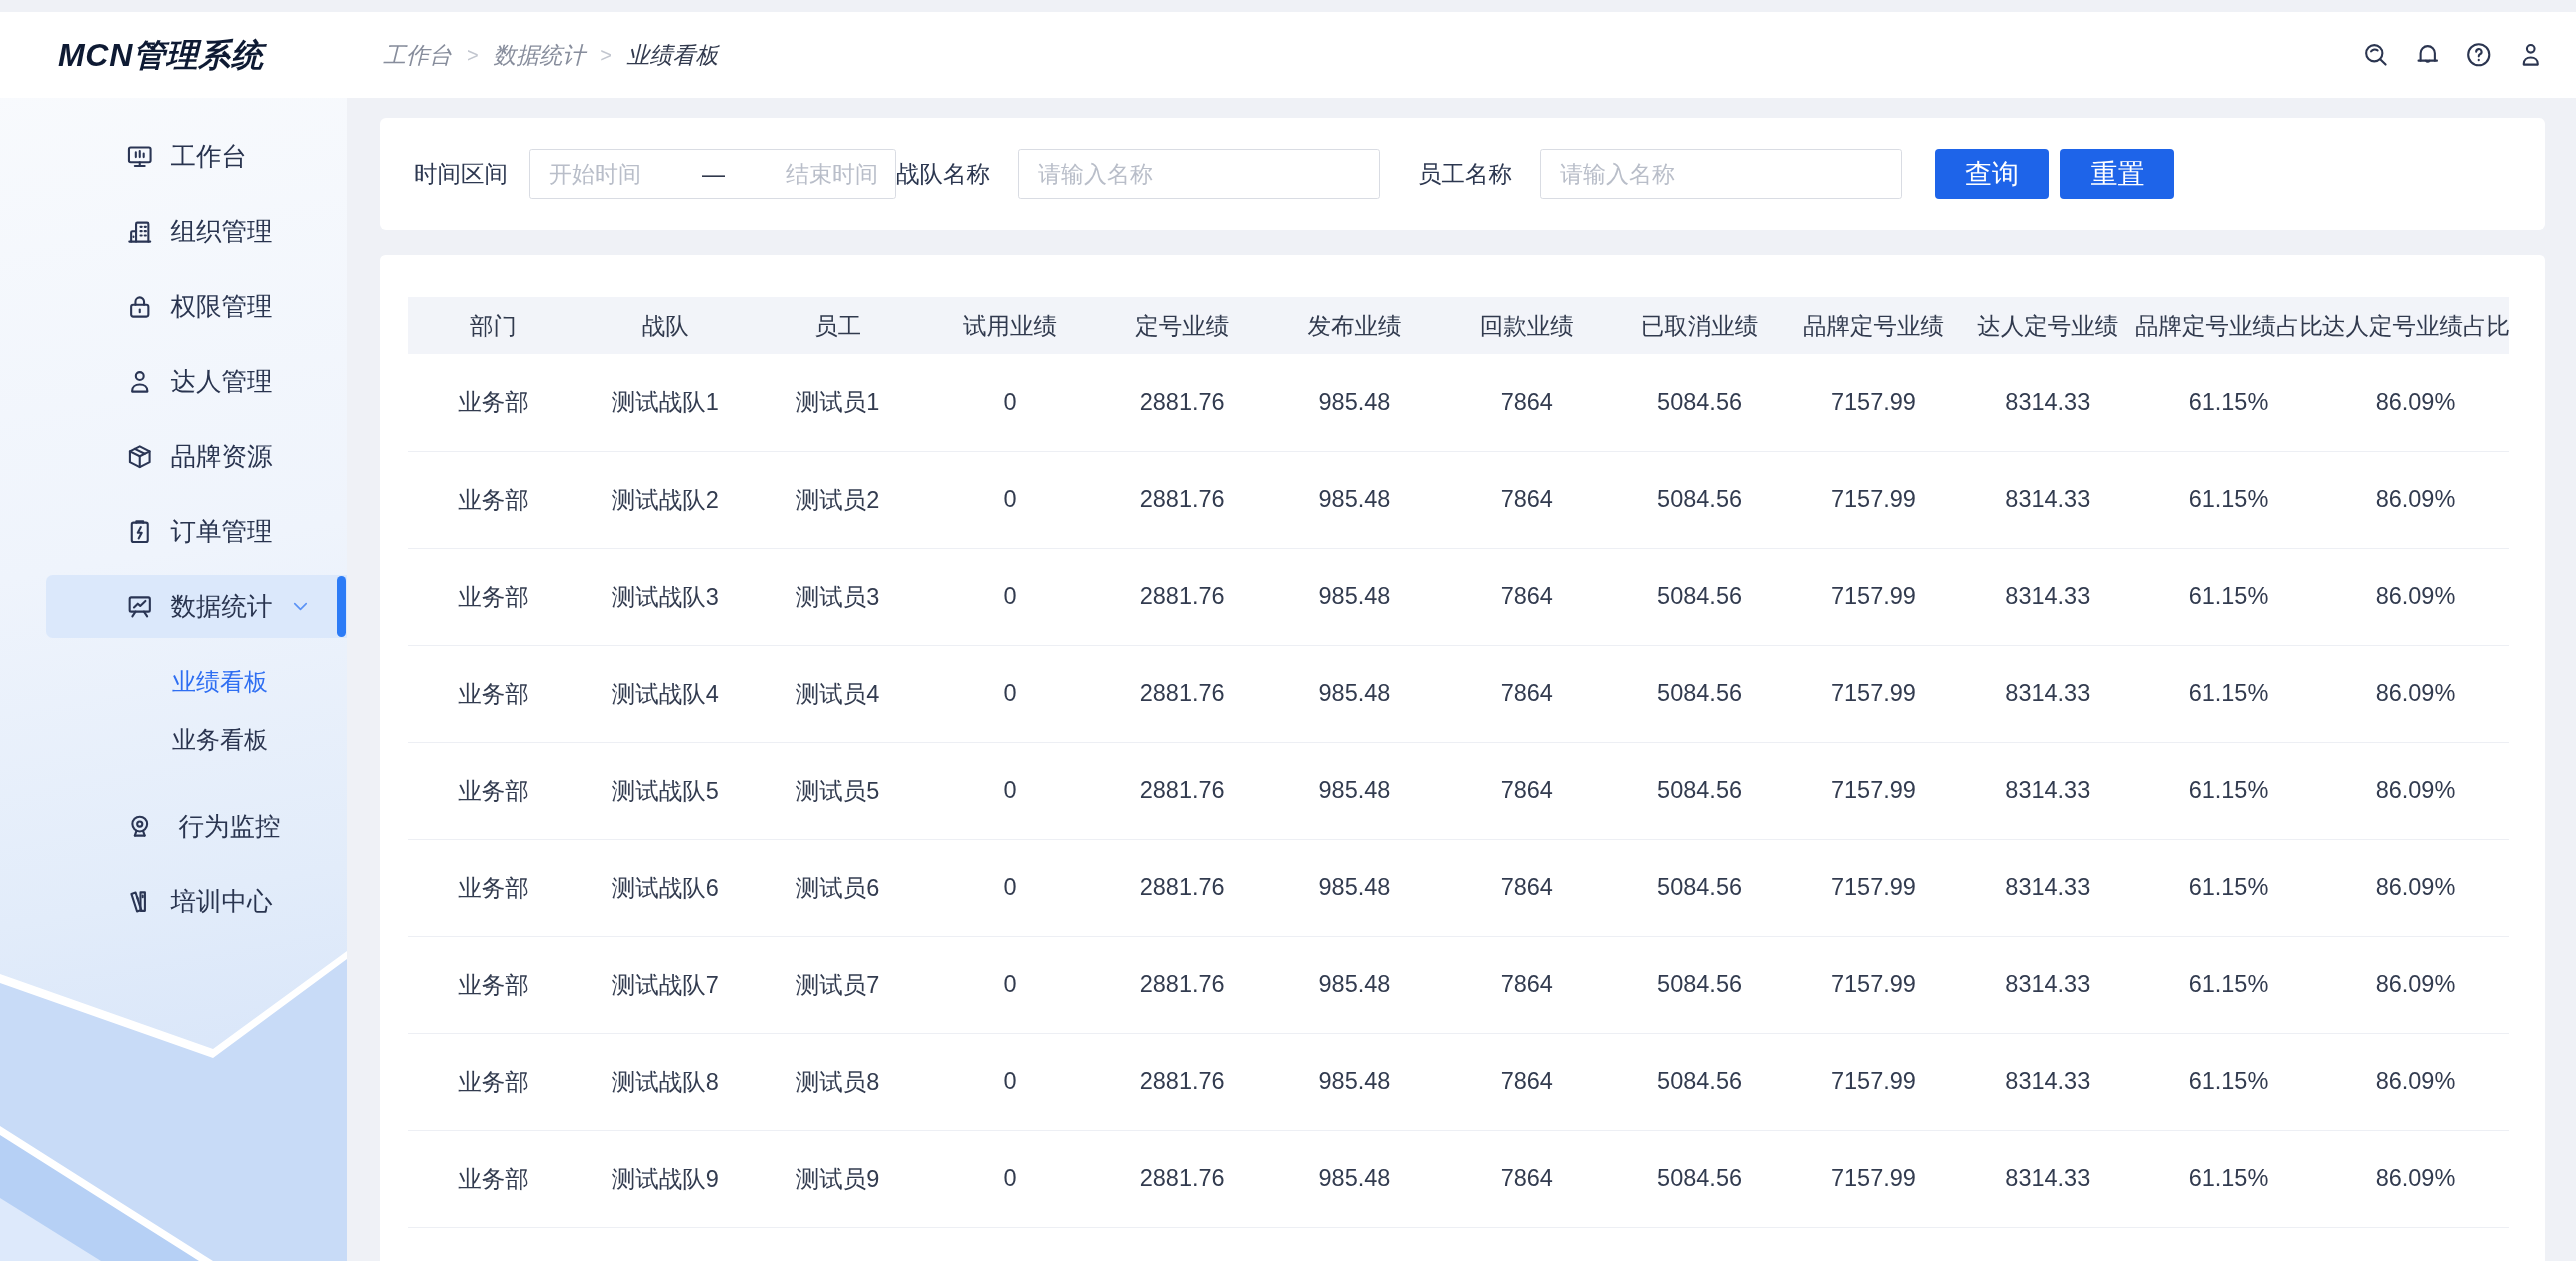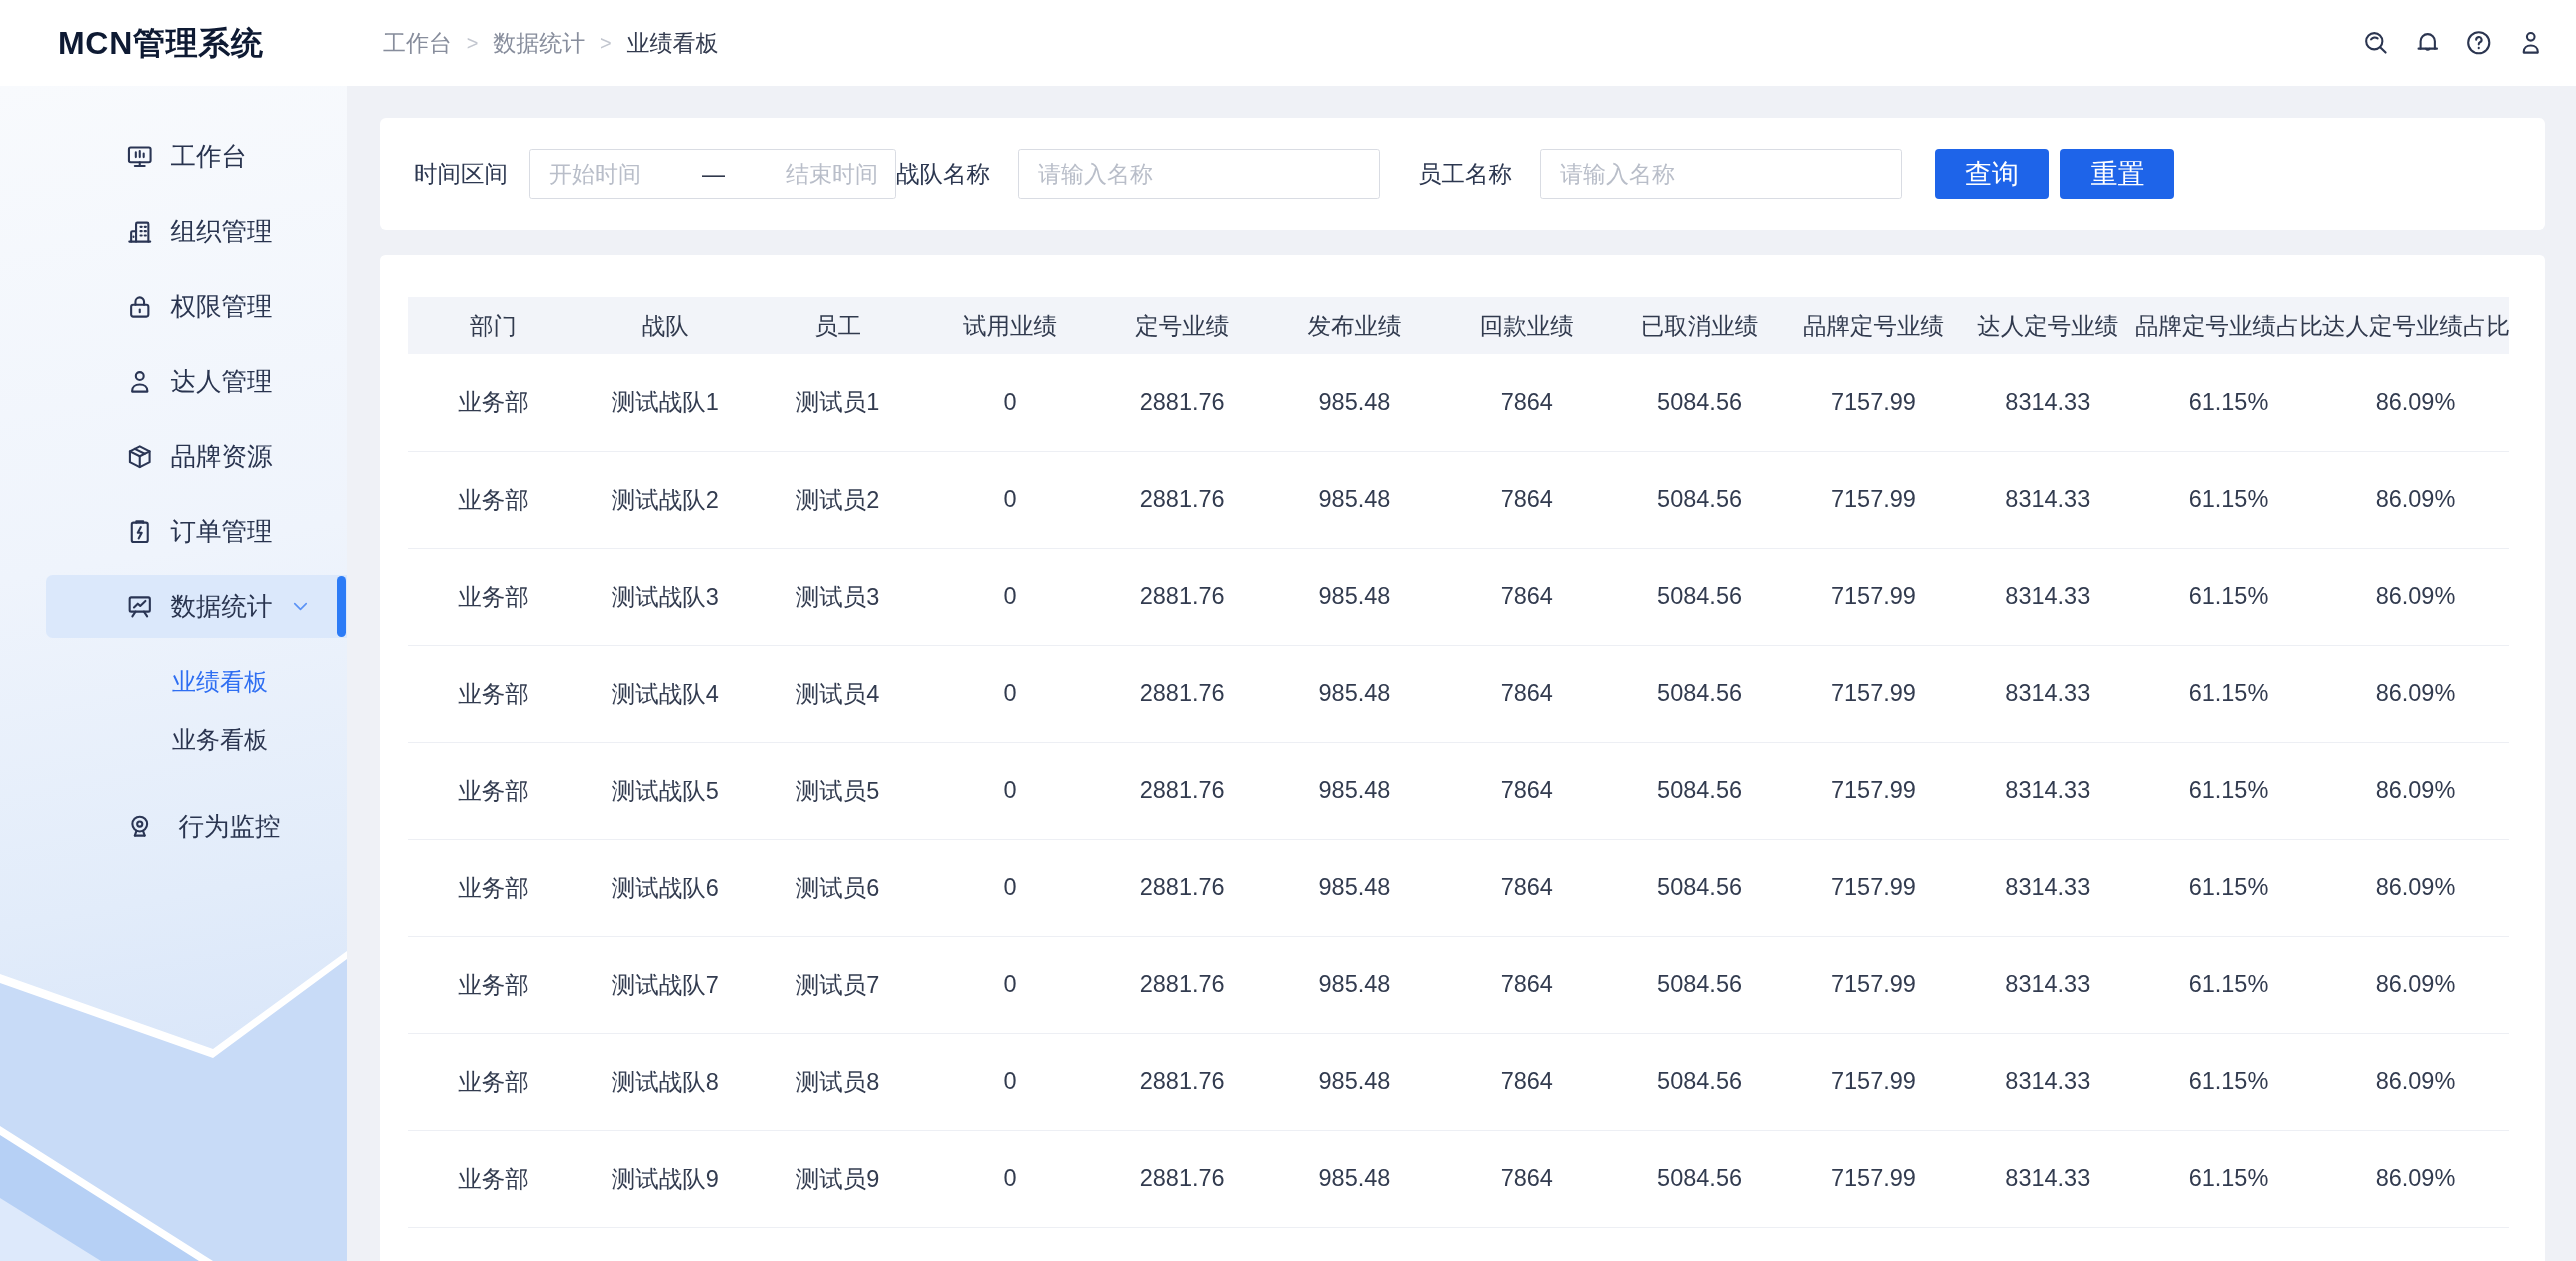--- a/index.html
+++ b/index.html
@@ -1,19 +1,19 @@
 <!DOCTYPE html>
 <html style="font-size:10.7px"><head>
 <meta charset="utf-8">
 <style>
   * { margin:0; padding:0; box-sizing:border-box; }
   html,body { width:2576px; height:1261px; overflow:hidden; font-family:"Liberation Sans", sans-serif; background:#eff1f6; }
 
   
-  .header { position:absolute; top:0; left:0; width:2576px; height:86px; background:#ffffff; z-index:30; }
+  .header { position:absolute; top:12px; left:0; width:2576px; height:86px; background:#ffffff; z-index:30;font-style:italic; }
   .logo { position:absolute; left:58px; top:0; height:86px; line-height:86px; font-size:32px; font-weight:700; color:#0e1a33; letter-spacing:0.7px; }
   .breadcrumb { position:absolute; left:383px; top:0; height:86px; display:flex; align-items:center; }
   .crumb { font-size:23px; color:#878d9c; cursor:pointer; }
   .crumb.active { color:#323a4e; }
   .crumb-sep { font-size:20px; color:#c2c6cf; margin:0 14.8px; }
   .header-icons { position:absolute; right:31px; top:0; height:86px; display:flex; align-items:center; gap:22px; }
   .hicon { width:29.5px; height:29.5px; color:#2b3550; cursor:pointer; }
   .hicon svg { width:29.5px; height:29.5px; display:block; }
 
   
@@ -197,20 +197,30 @@
         <span class="micon">
           <svg viewBox="0 0 24 24" fill="none" stroke="currentColor" stroke-width="1.7" stroke-linecap="round" stroke-linejoin="round">
             <circle cx="12" cy="9.8" r="6"></circle>
             <circle cx="12" cy="9.8" r="2.1"></circle>
             <path d="M9.3 15.3 8 19.2M14.7 15.3 16 19.2"></path>
             <path d="M8 19.2h8"></path>
           </svg>
         </span>
         <span class="mlabel">行为监控</span>
       </div>
+      <div class="menu-item">
+        <span class="micon">
+          <svg viewBox="0 0 24 24" fill="none" stroke="currentColor" stroke-width="1.7" stroke-linecap="round" stroke-linejoin="round">
+            <path d="M5.2 5.6 8.6 4.5l4.6 14.3-3.4 1.1z"></path>
+            <path d="M12.6 4.4h3.6v15h-3.6z"></path>
+            <path d="M14.4 7v1.4M10 8.4l.4 1.3"></path>
+          </svg>
+        </span>
+        <span class="mlabel">培训中心</span>
+      </div>
     </nav>
 </aside>
 
 <main class="main">
   <section class="filter-card">
     <span class="flabel">时间区间</span>
     <div class="date-range">
       <input class="d-start" placeholder="开始时间" style="">
       <span class="dash">—</span>
       <input class="d-end" placeholder="结束时间" style="">

